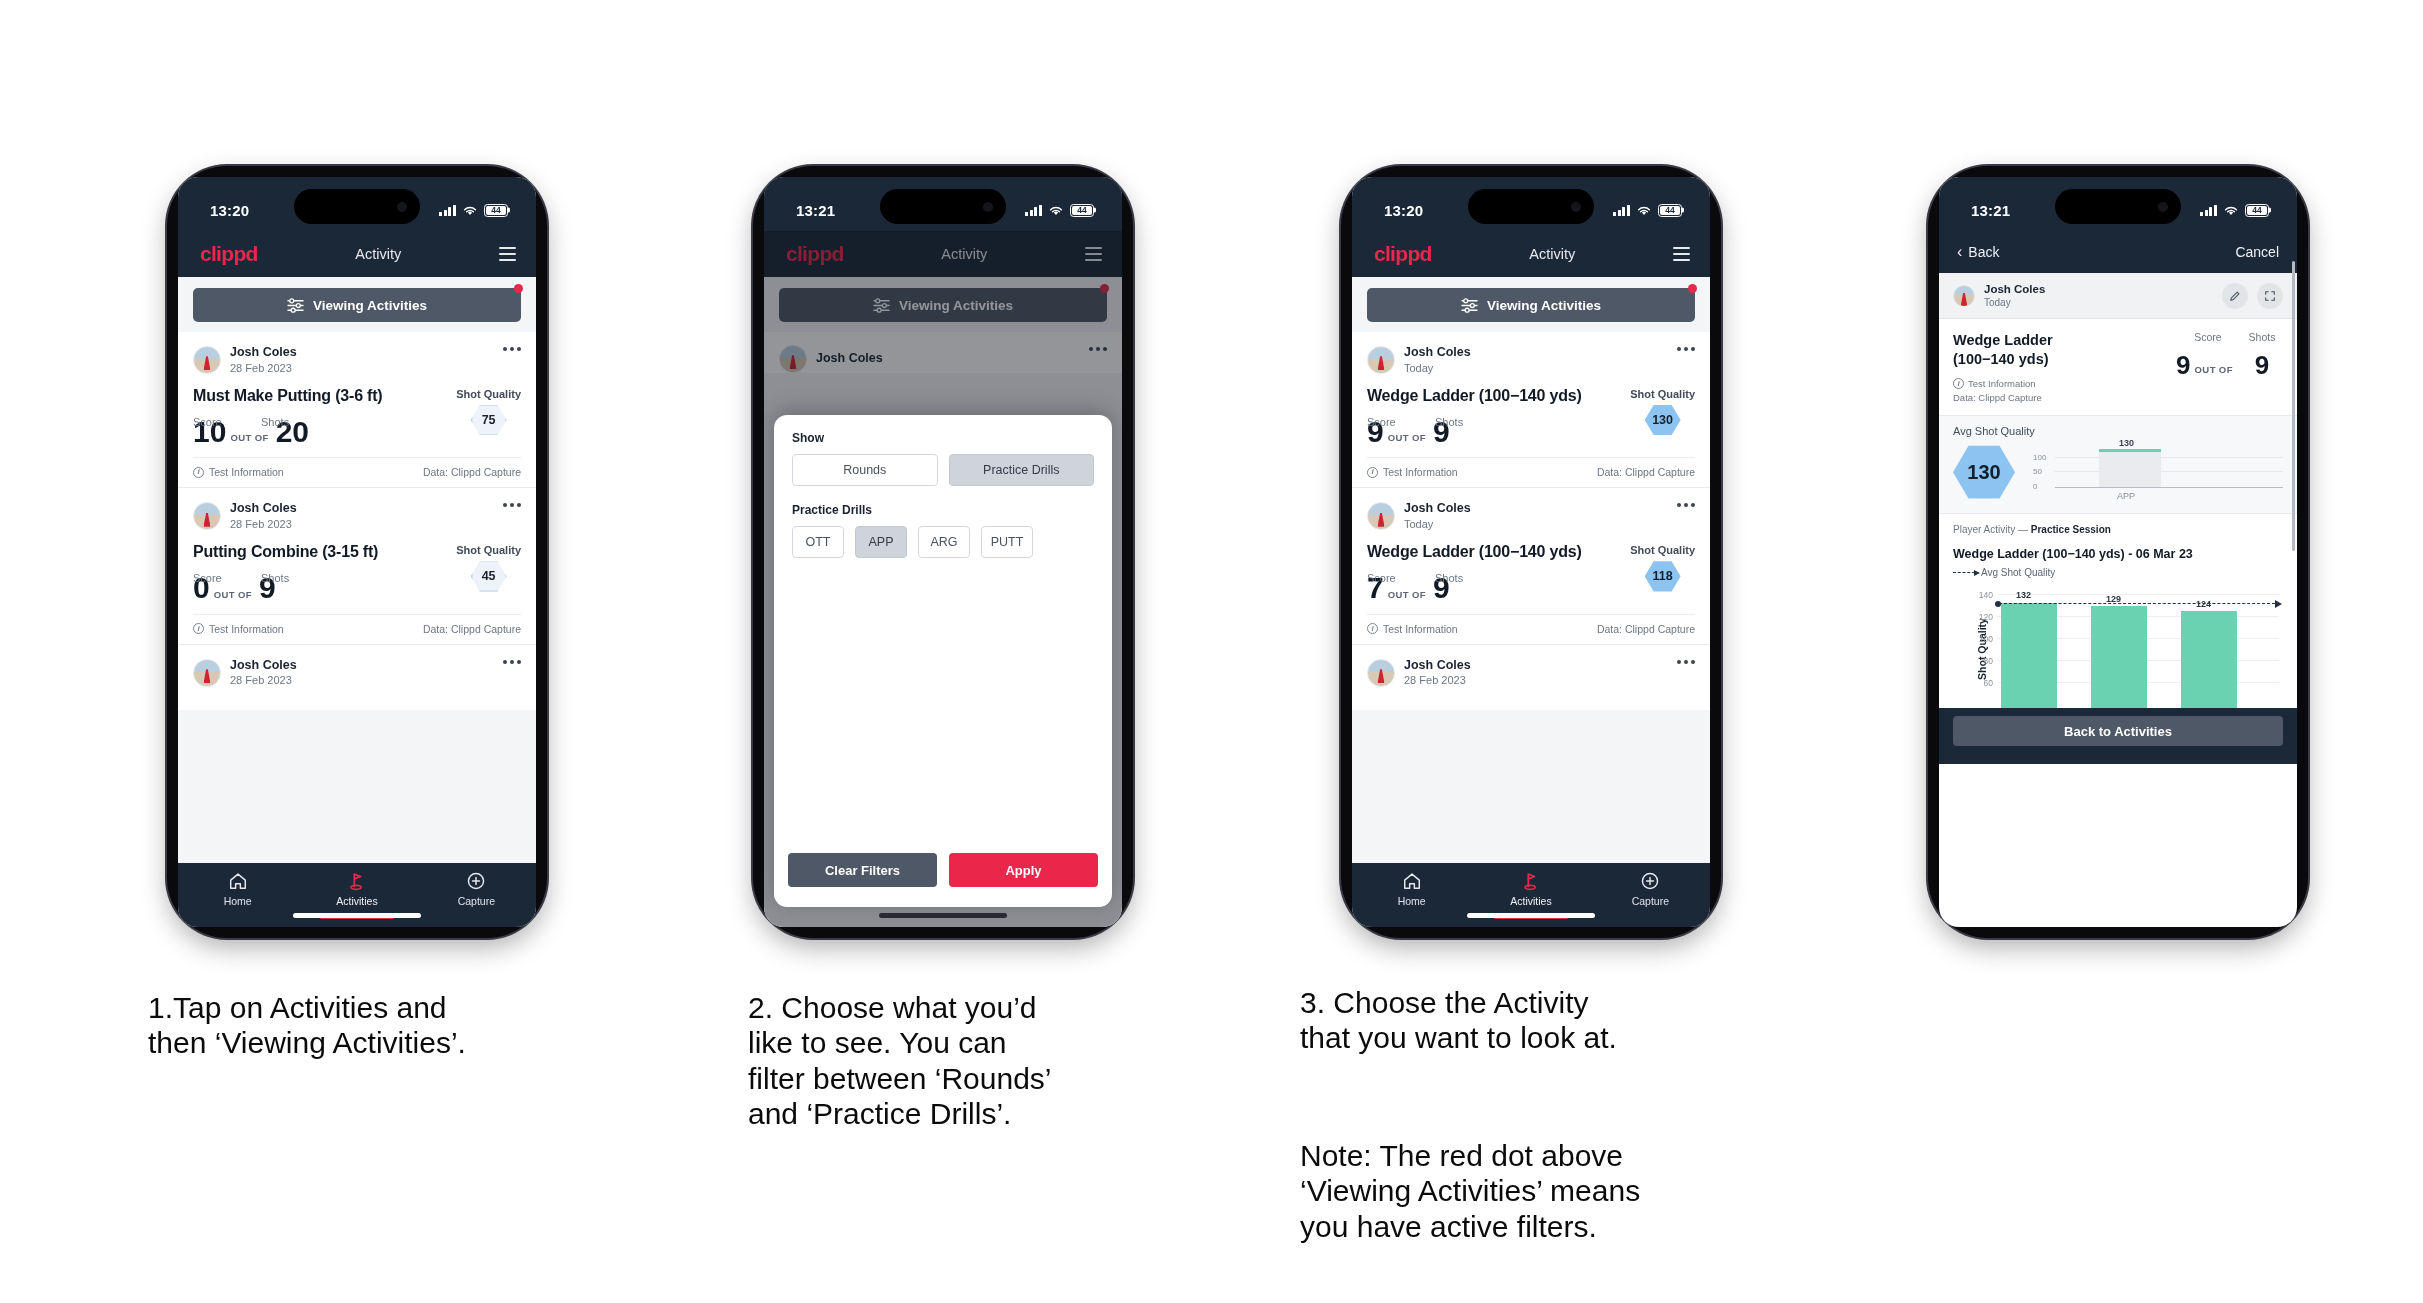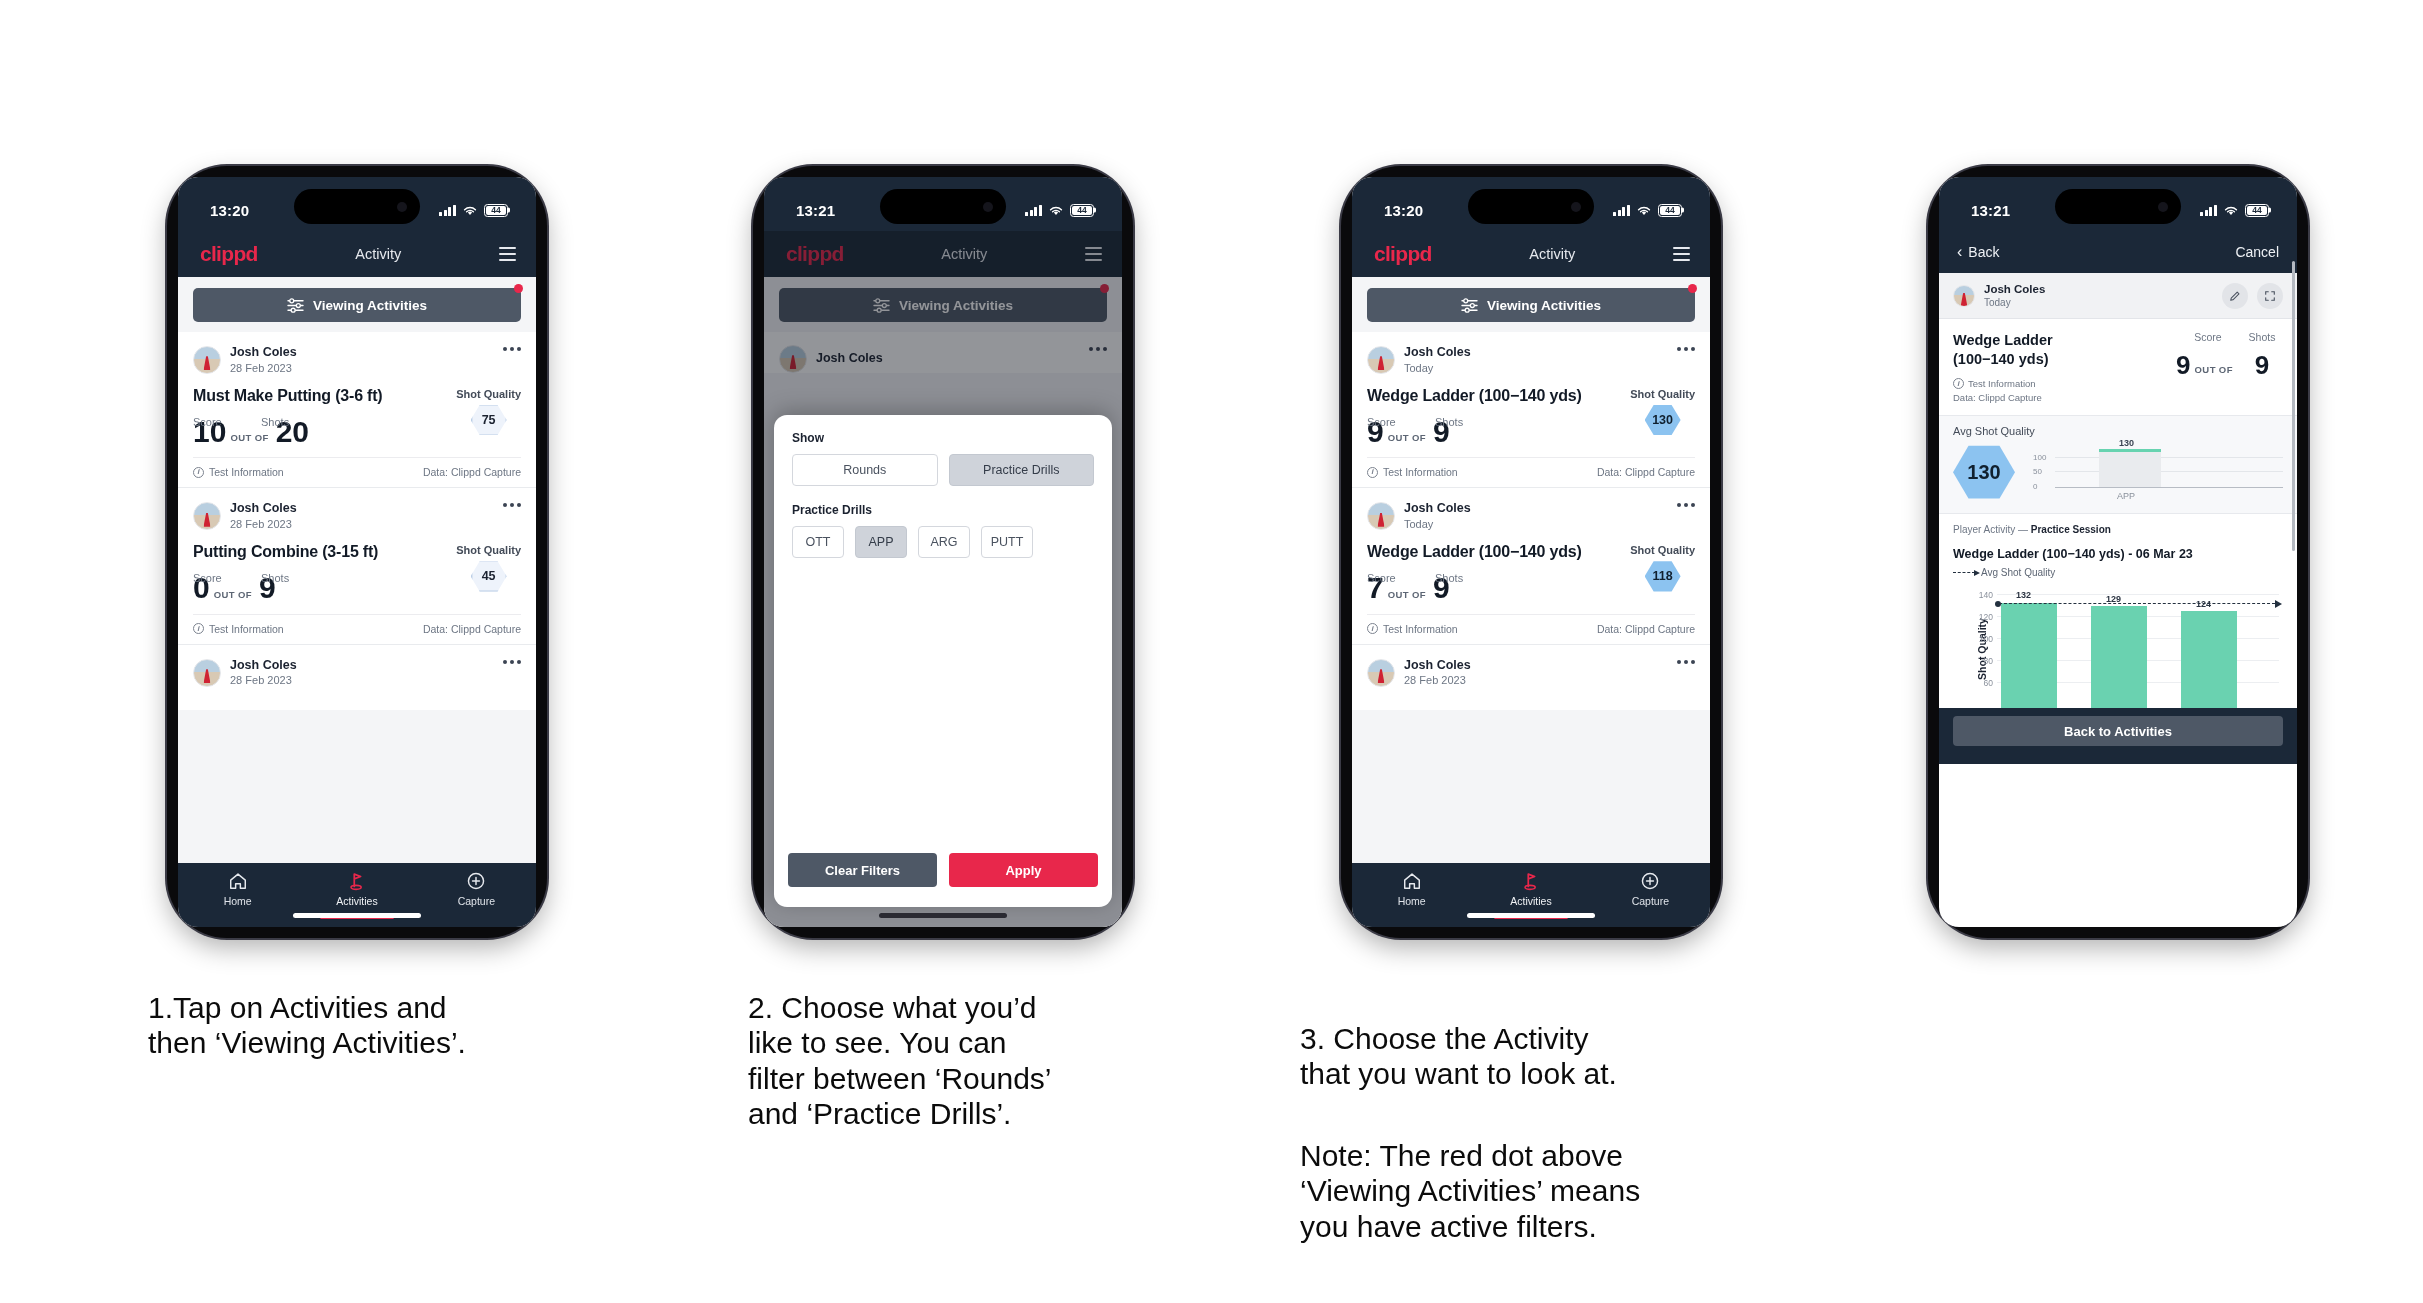--- a/index.html
+++ b/index.html
@@ -920,20 +920,20 @@
   </div>
 
   <div class="cap" style="left:148px; top:990px; width:520px;">1.Tap on Activities and
 then ‘Viewing Activities’.</div>
 
   <div class="cap" style="left:748px; top:990px; width:500px;">2. Choose what you’d
 like to see. You can
 filter between ‘Rounds’
 and ‘Practice Drills’.</div>
 
-  <div class="cap" style="left:1300px; top:985px; width:560px;margin-top:36px;">3. Choose the Activity
+  <div class="cap" style="left:1300px; top:985px; width:560px;">3. Choose the Activity
 that you want to look at.</div>
   <div class="cap" style="left:1300px; top:1138px; width:580px;">Note: The red dot above
 ‘Viewing Activities’ means
 you have active filters.</div>
 
 
 </div>
 
 </body></html>

